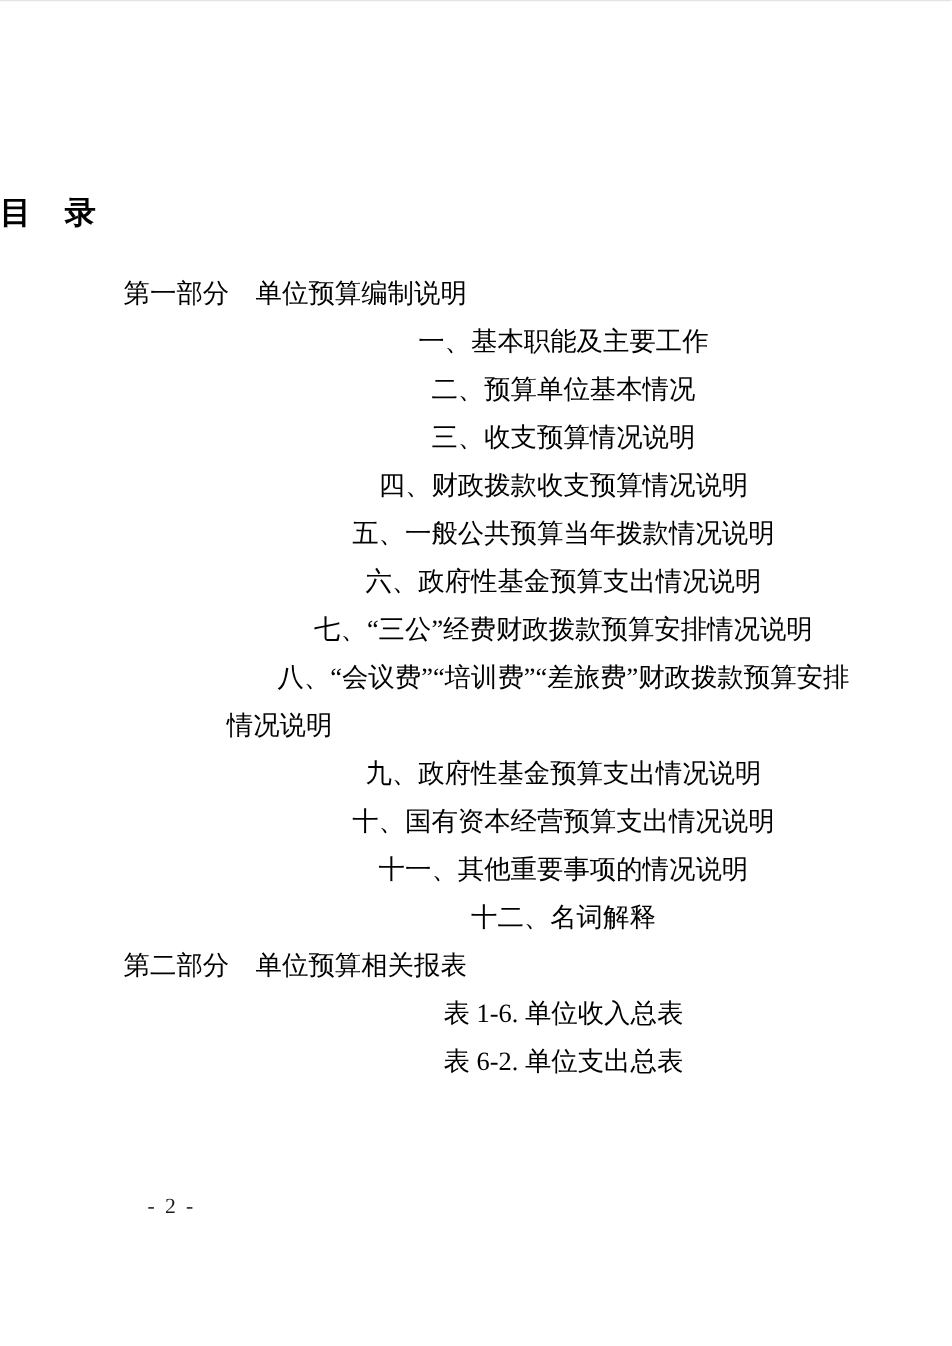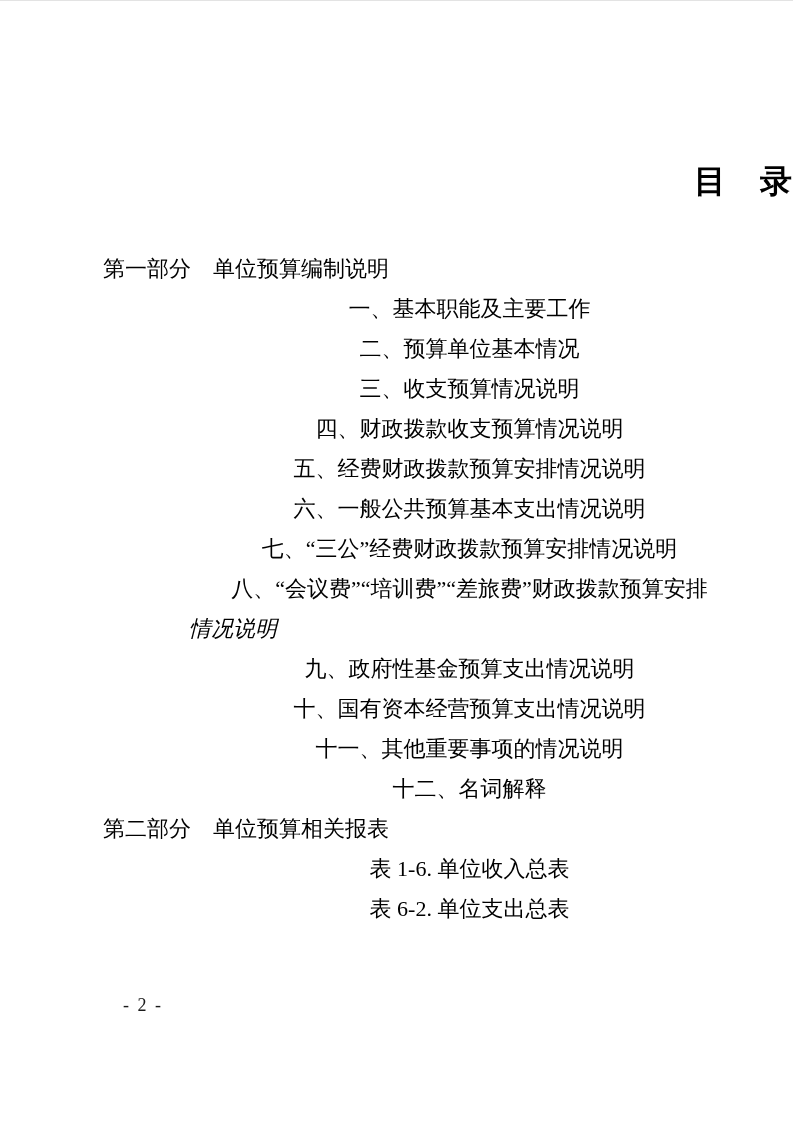--- a/index.html
+++ b/index.html
@@ -15,45 +15,44 @@
     overflow: hidden;
     font-family: "Liberation Sans", sans-serif;
     color: #000000;
     border-top: 1px solid #e3e3e3;
   }
   .doc-title {
     position: absolute;
     top: 139px;
     left: 0;
     width: 100%;
-    text-align: right;
-    font-size: 32px;
+    text-align: left;
+    font-size: 26px;
     font-weight: bold;
     line-height: 40px;
     letter-spacing: 1px;
     white-space: pre;
   }
   .toc {
     position: absolute;
     top: 224px;
     left: 0;
     right: 0;
-    margin-top: 24px;
   }
   .toc-line {
     height: 40px;
     line-height: 40px;
     font-size: 22px;
     white-space: pre;
     
     font-family: "Liberation Serif", sans-serif;
   }
   .line-section { margin-left: 103px; }
   .line-item    { margin-left: 146px; text-align: center; }
-  .line-cont    { margin-left: 189px; font-style: italic; }
+  .line-cont    { margin-left: 189px; }
   .page-number {
     position: absolute;
     left: 123px;
     top: 993px;
     font-family: "Liberation Serif", serif;
     font-size: 18px;
     line-height: 22px;
     letter-spacing: 2px;
     color: #1a1a1a;
   }
@@ -64,22 +63,22 @@
 <div class="page">
 
   <h1 class="doc-title">目　录</h1>
 
   <div class="toc">
     <div class="toc-line line-section">第一部分　单位预算编制说明</div>
     <div class="toc-line line-item">一、基本职能及主要工作</div>
     <div class="toc-line line-item">二、预算单位基本情况</div>
     <div class="toc-line line-item">三、收支预算情况说明</div>
     <div class="toc-line line-item">四、财政拨款收支预算情况说明</div>
-    <div class="toc-line line-item">五、经费财政拨款预算安排情况说明</div>
-    <div class="toc-line line-item">六、一般公共预算基本支出情况说明</div>
+    <div class="toc-line line-item">五、一般公共预算当年拨款情况说明</div>
+    <div class="toc-line line-item">六、政府性基金预算支出情况说明</div>
     <div class="toc-line line-item">七、“三公”经费财政拨款预算安排情况说明</div>
     <div class="toc-line line-item">八、“会议费”“培训费”“差旅费”财政拨款预算安排</div>
     <div class="toc-line line-cont">情况说明</div>
     <div class="toc-line line-item">九、政府性基金预算支出情况说明</div>
     <div class="toc-line line-item">十、国有资本经营预算支出情况说明</div>
     <div class="toc-line line-item">十一、其他重要事项的情况说明</div>
     <div class="toc-line line-item">十二、名词解释</div>
     <div class="toc-line line-section">第二部分　单位预算相关报表</div>
     <div class="toc-line line-item">表 1-6. 单位收入总表</div>
     <div class="toc-line line-item">表 6-2. 单位支出总表</div>

